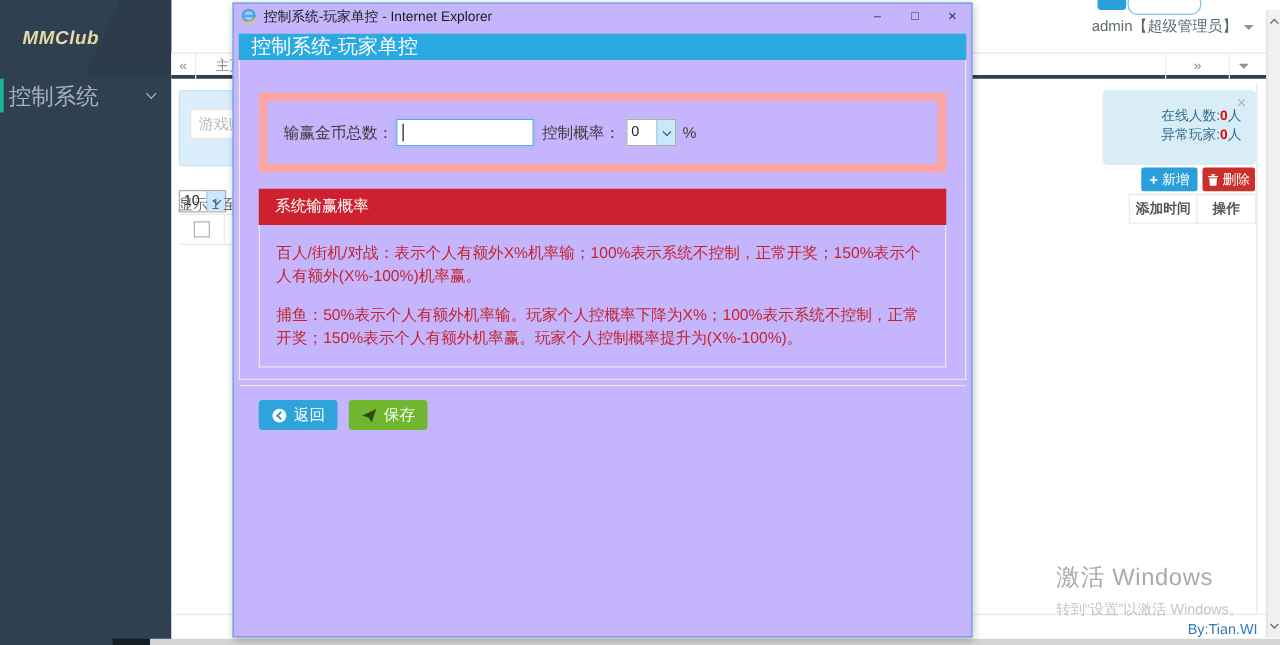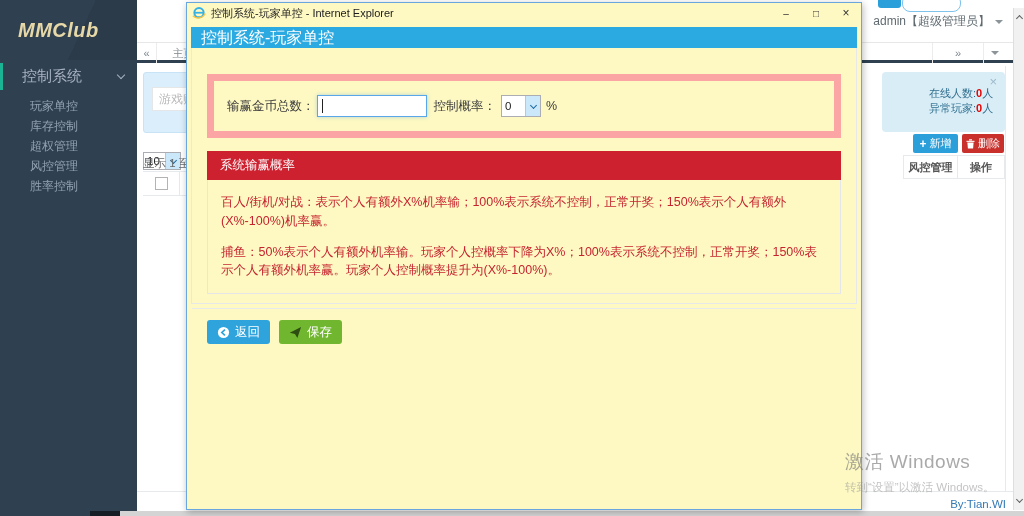--- a/index.html
+++ b/index.html
@@ -3,24 +3,24 @@
 <meta charset="utf-8">
 <style>
   * { margin:0; padding:0; box-sizing:border-box; }
   body { font-family:"Liberation Sans","DejaVu Sans",sans-serif; }
   .screen { position:relative; width:1024px; height:516px; background:#fff; overflow:hidden;
             font-size:12px; color:#333; }
 
   
   .sidebar { position:absolute; left:0; top:0; width:137px; height:516px; background:#2f4050; z-index:1; }
   .logo { height:60px; display:flex; align-items:center; padding-left:18px;
-          font-size:20px; font-style:italic; font-weight:bold; color:#e7d8a7; letter-spacing:.5px;
+          font-size:15px; font-style:italic; font-weight:bold; color:#e7d8a7; letter-spacing:.5px;
           background:linear-gradient(115deg,#2f4050 58%,#2b3b4a 58%); }
   .menu-item { position:relative; height:27px; display:flex; align-items:center; justify-content:space-between;
-               padding:0 13px 0 19px; margin-top:3px; color:#a7b1c2; font-size:15px;
+               padding:0 13px 0 4px; margin-top:3px; color:#a7b1c2; font-size:18px;
                border-left:3px solid #1ab394; cursor:pointer; }
   .chev-down { width:6px; height:6px; border-right:1.5px solid #a7b1c2; border-bottom:1.5px solid #a7b1c2;
                transform:rotate(45deg); margin-top:-3px; }
   .submenu { padding-top:6px; }
   .submenu-item { height:20px; line-height:20px; padding-left:30px; color:#93a2b2; font-size:12px; cursor:pointer; }
 
   
   .frag-blue { position:absolute; left:878px; top:0; width:23px; height:8px; background:#2b9fd9;
                border-radius:0 0 3px 3px; z-index:1; }
   .frag-input { position:absolute; left:902px; top:-6px; width:59px; height:18px; background:#fff;
@@ -90,21 +90,21 @@
 
   
   .scrollbar { position:absolute; left:1013px; top:8px; width:11px; height:502px; background:#f1f1f1;
                border-left:1px solid #dedede; z-index:2; }
   .sb-arrow { position:absolute; left:3px; width:5px; height:5px;
               border-right:1.5px solid #5f5f5f; border-bottom:1.5px solid #5f5f5f; }
   .sb-up { top:8px; transform:rotate(-135deg); }
   .sb-down { bottom:8px; transform:rotate(45deg); }
 
   
-  .iewin { position:absolute; left:186px; top:2px; width:676px; height:508px; background:#fef9c3;
+  .iewin { position:absolute; left:186px; top:2px; width:592px; height:508px; background:#c4b5fd;
            border:1px solid #69a6de; box-shadow:1px 2px 7px rgba(0,0,0,.28); z-index:10; }
   .titlebar { height:20px; display:flex; align-items:center; padding-left:5px; }
   .win-title { font-size:11px; color:#1b1b1b; margin-left:5px; }
   .win-controls { margin-left:auto; display:flex; height:100%; }
   .wc { width:30px; display:flex; align-items:center; justify-content:center; font-size:10px; color:#333; cursor:pointer; }
   .wc-close { font-size:12px; }
 
   .panel-header { margin:4px 4px 0; height:21px; background:#2ba9e1; color:#fff; font-size:16px;
                   line-height:21px; padding-left:10px; }
   .panel-body { margin:0 4px; border:1px solid #e7e8ea; border-top:none; padding:13px 15px; height:256px; }
@@ -143,27 +143,20 @@
 <body>
 
 <div class="screen">
 
   <aside class="sidebar">
     <div class="logo">MMClub</div>
     <div class="menu-item">
       <span>控制系统</span>
       <span class="chev-down"></span>
     </div>
-    <nav class="submenu">
-      <div class="submenu-item">玩家单控</div>
-      <div class="submenu-item">库存控制</div>
-      <div class="submenu-item">超权管理</div>
-      <div class="submenu-item">风控管理</div>
-      <div class="submenu-item">胜率控制</div>
-    </nav>
   </aside>
 
   <div class="frag-blue"></div>
   <div class="frag-input"></div>
   <div class="admin">
     <span>admin【超级管理员】</span>
     <span class="caret"></span>
   </div>
 
   <div class="tabbar">
@@ -216,21 +209,21 @@
   <button class="mini-btn del-btn">
     <svg width="9" height="10" viewBox="0 0 9 10">
       <rect x="0.5" y="1.8" width="8" height="1.1" fill="#fff"></rect>
       <rect x="3" y="0.3" width="3" height="1.2" fill="#fff"></rect>
       <path d="M1.4 3.6 h6.2 l-0.5 6 h-5.2 Z" fill="#fff"></path>
     </svg>
     <span>删除</span>
   </button>
 
   <div class="table-frag-right">
-    <div class="th th1">风控管理</div>
+    <div class="th th1">添加时间</div>
     <div class="th th2">操作</div>
   </div>
   <div class="wrapper-border"></div>
 
   <div class="footer-line"></div>
   <div class="copyright">© 2019</div>
   <div class="by">By:Tian.WI</div>
 
   <div class="scrollbar">
     <span class="sb-arrow sb-up"></span>

